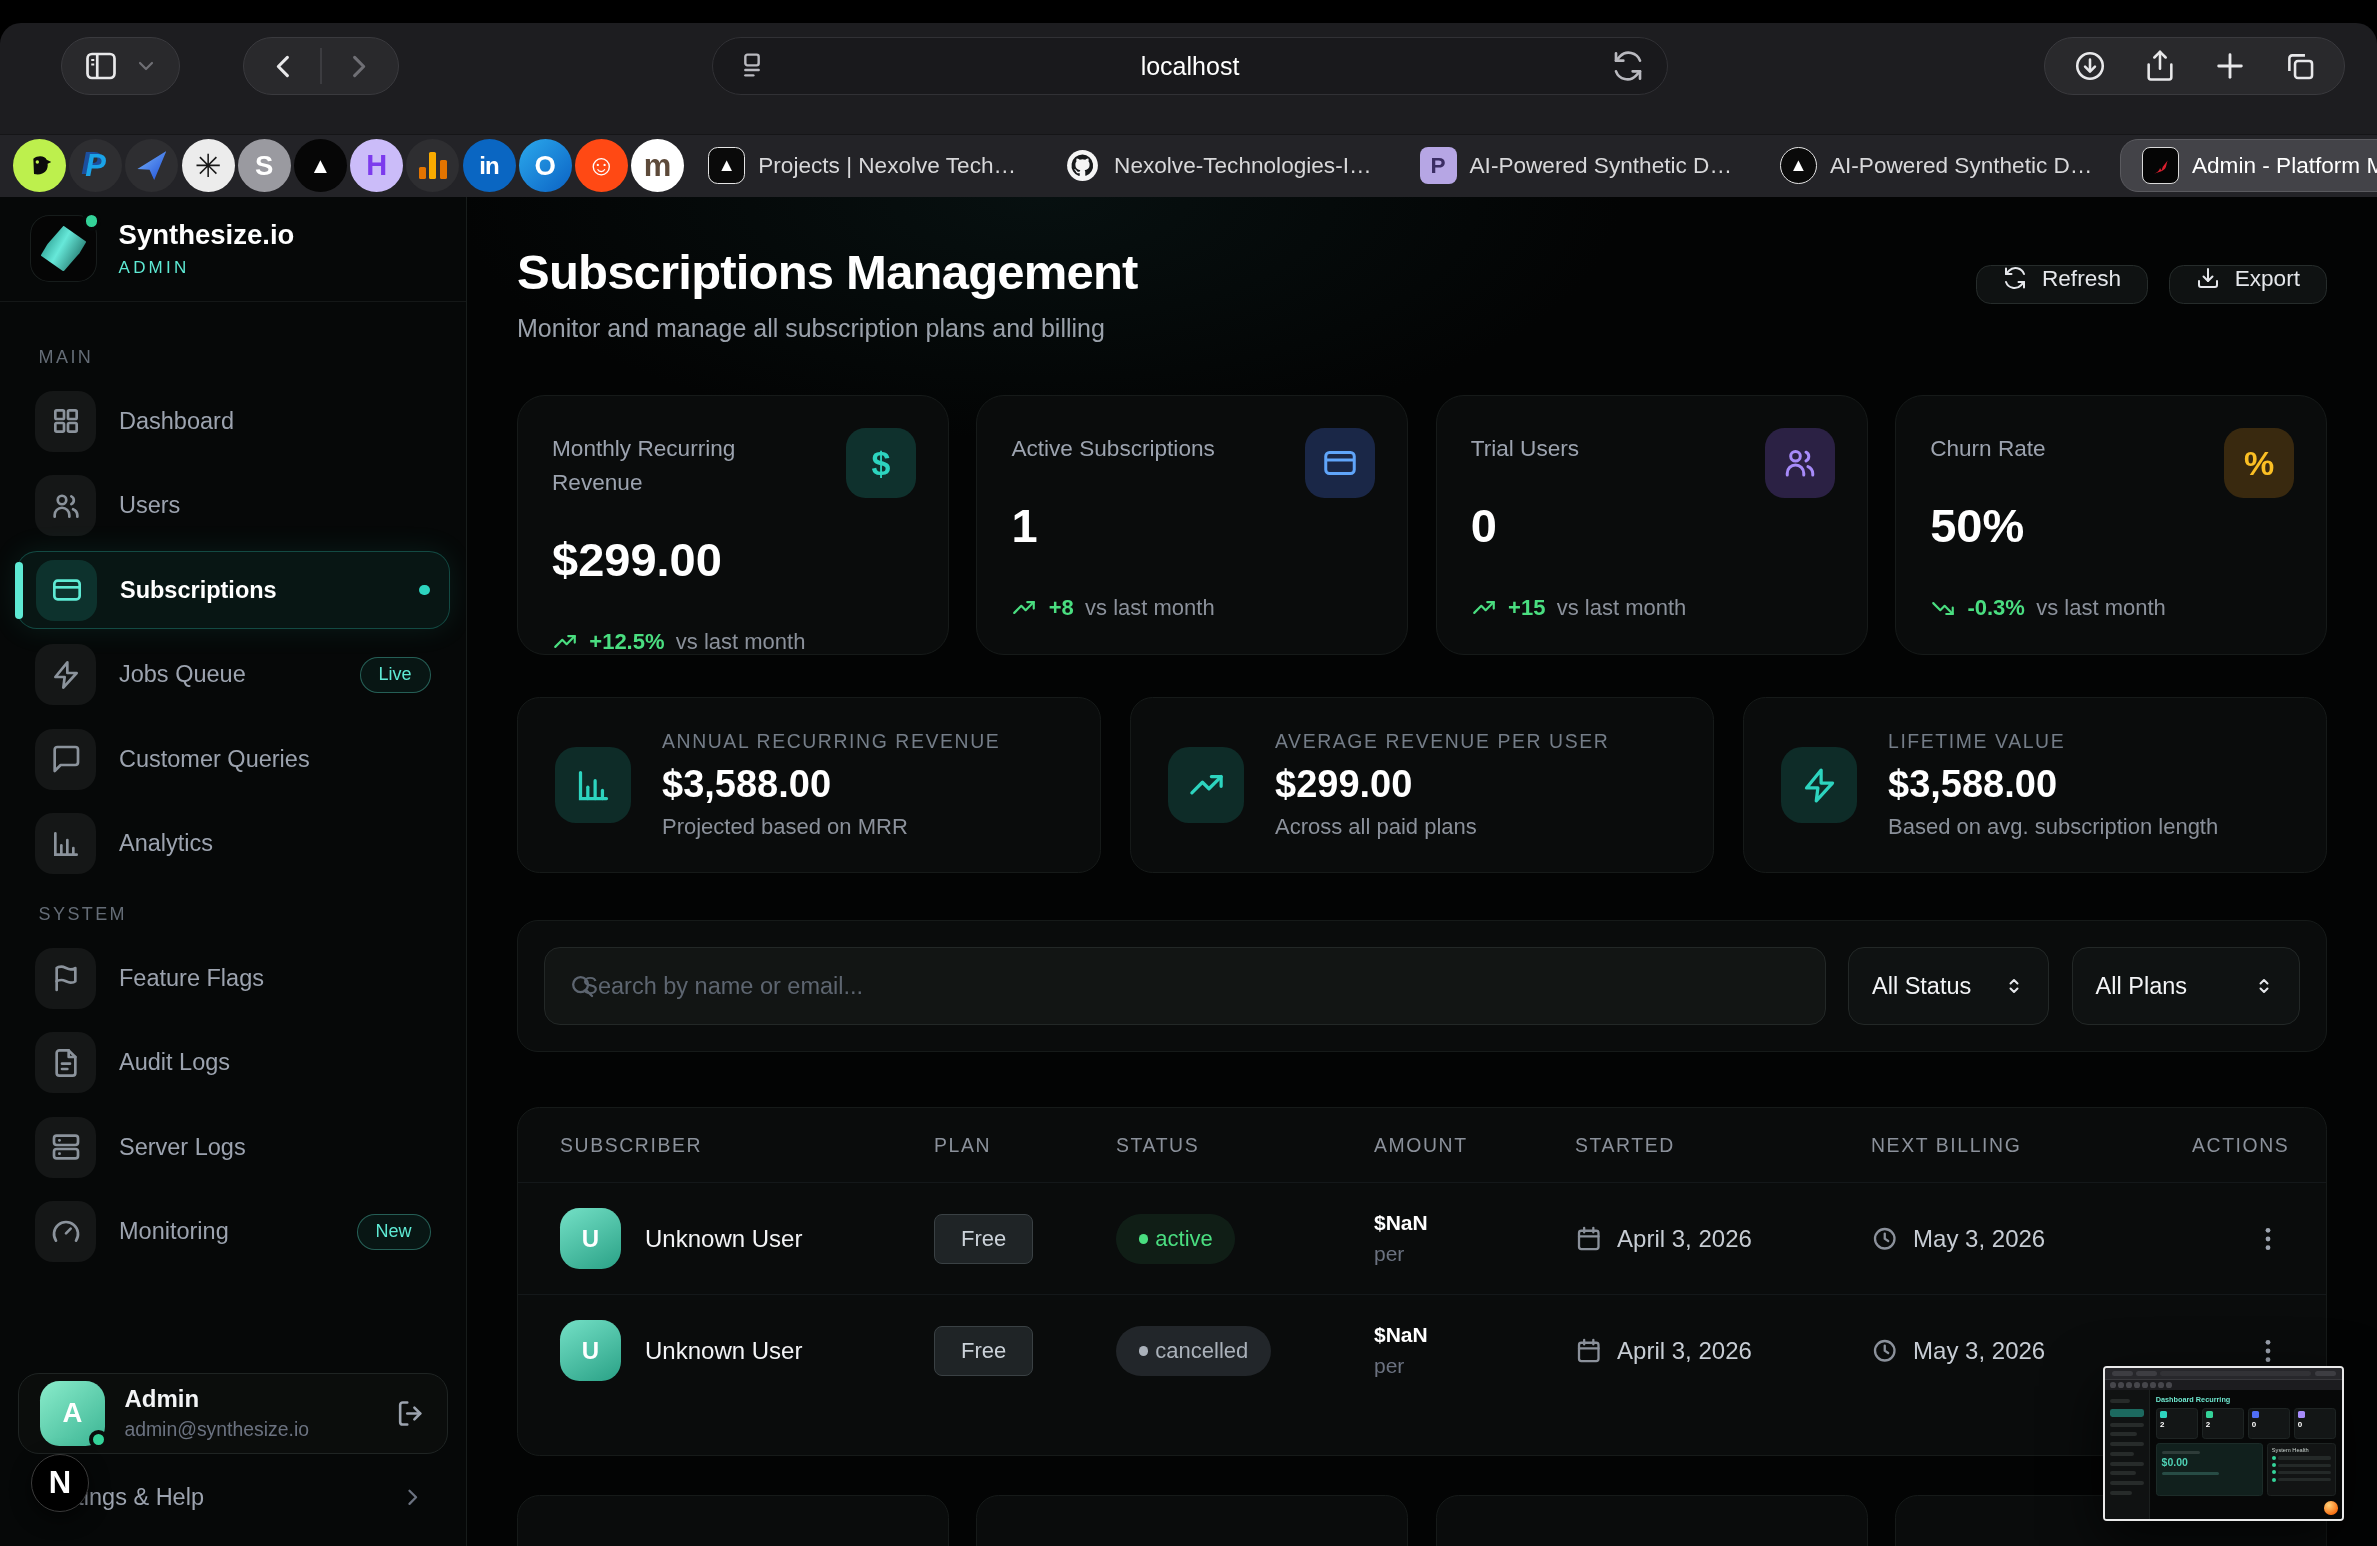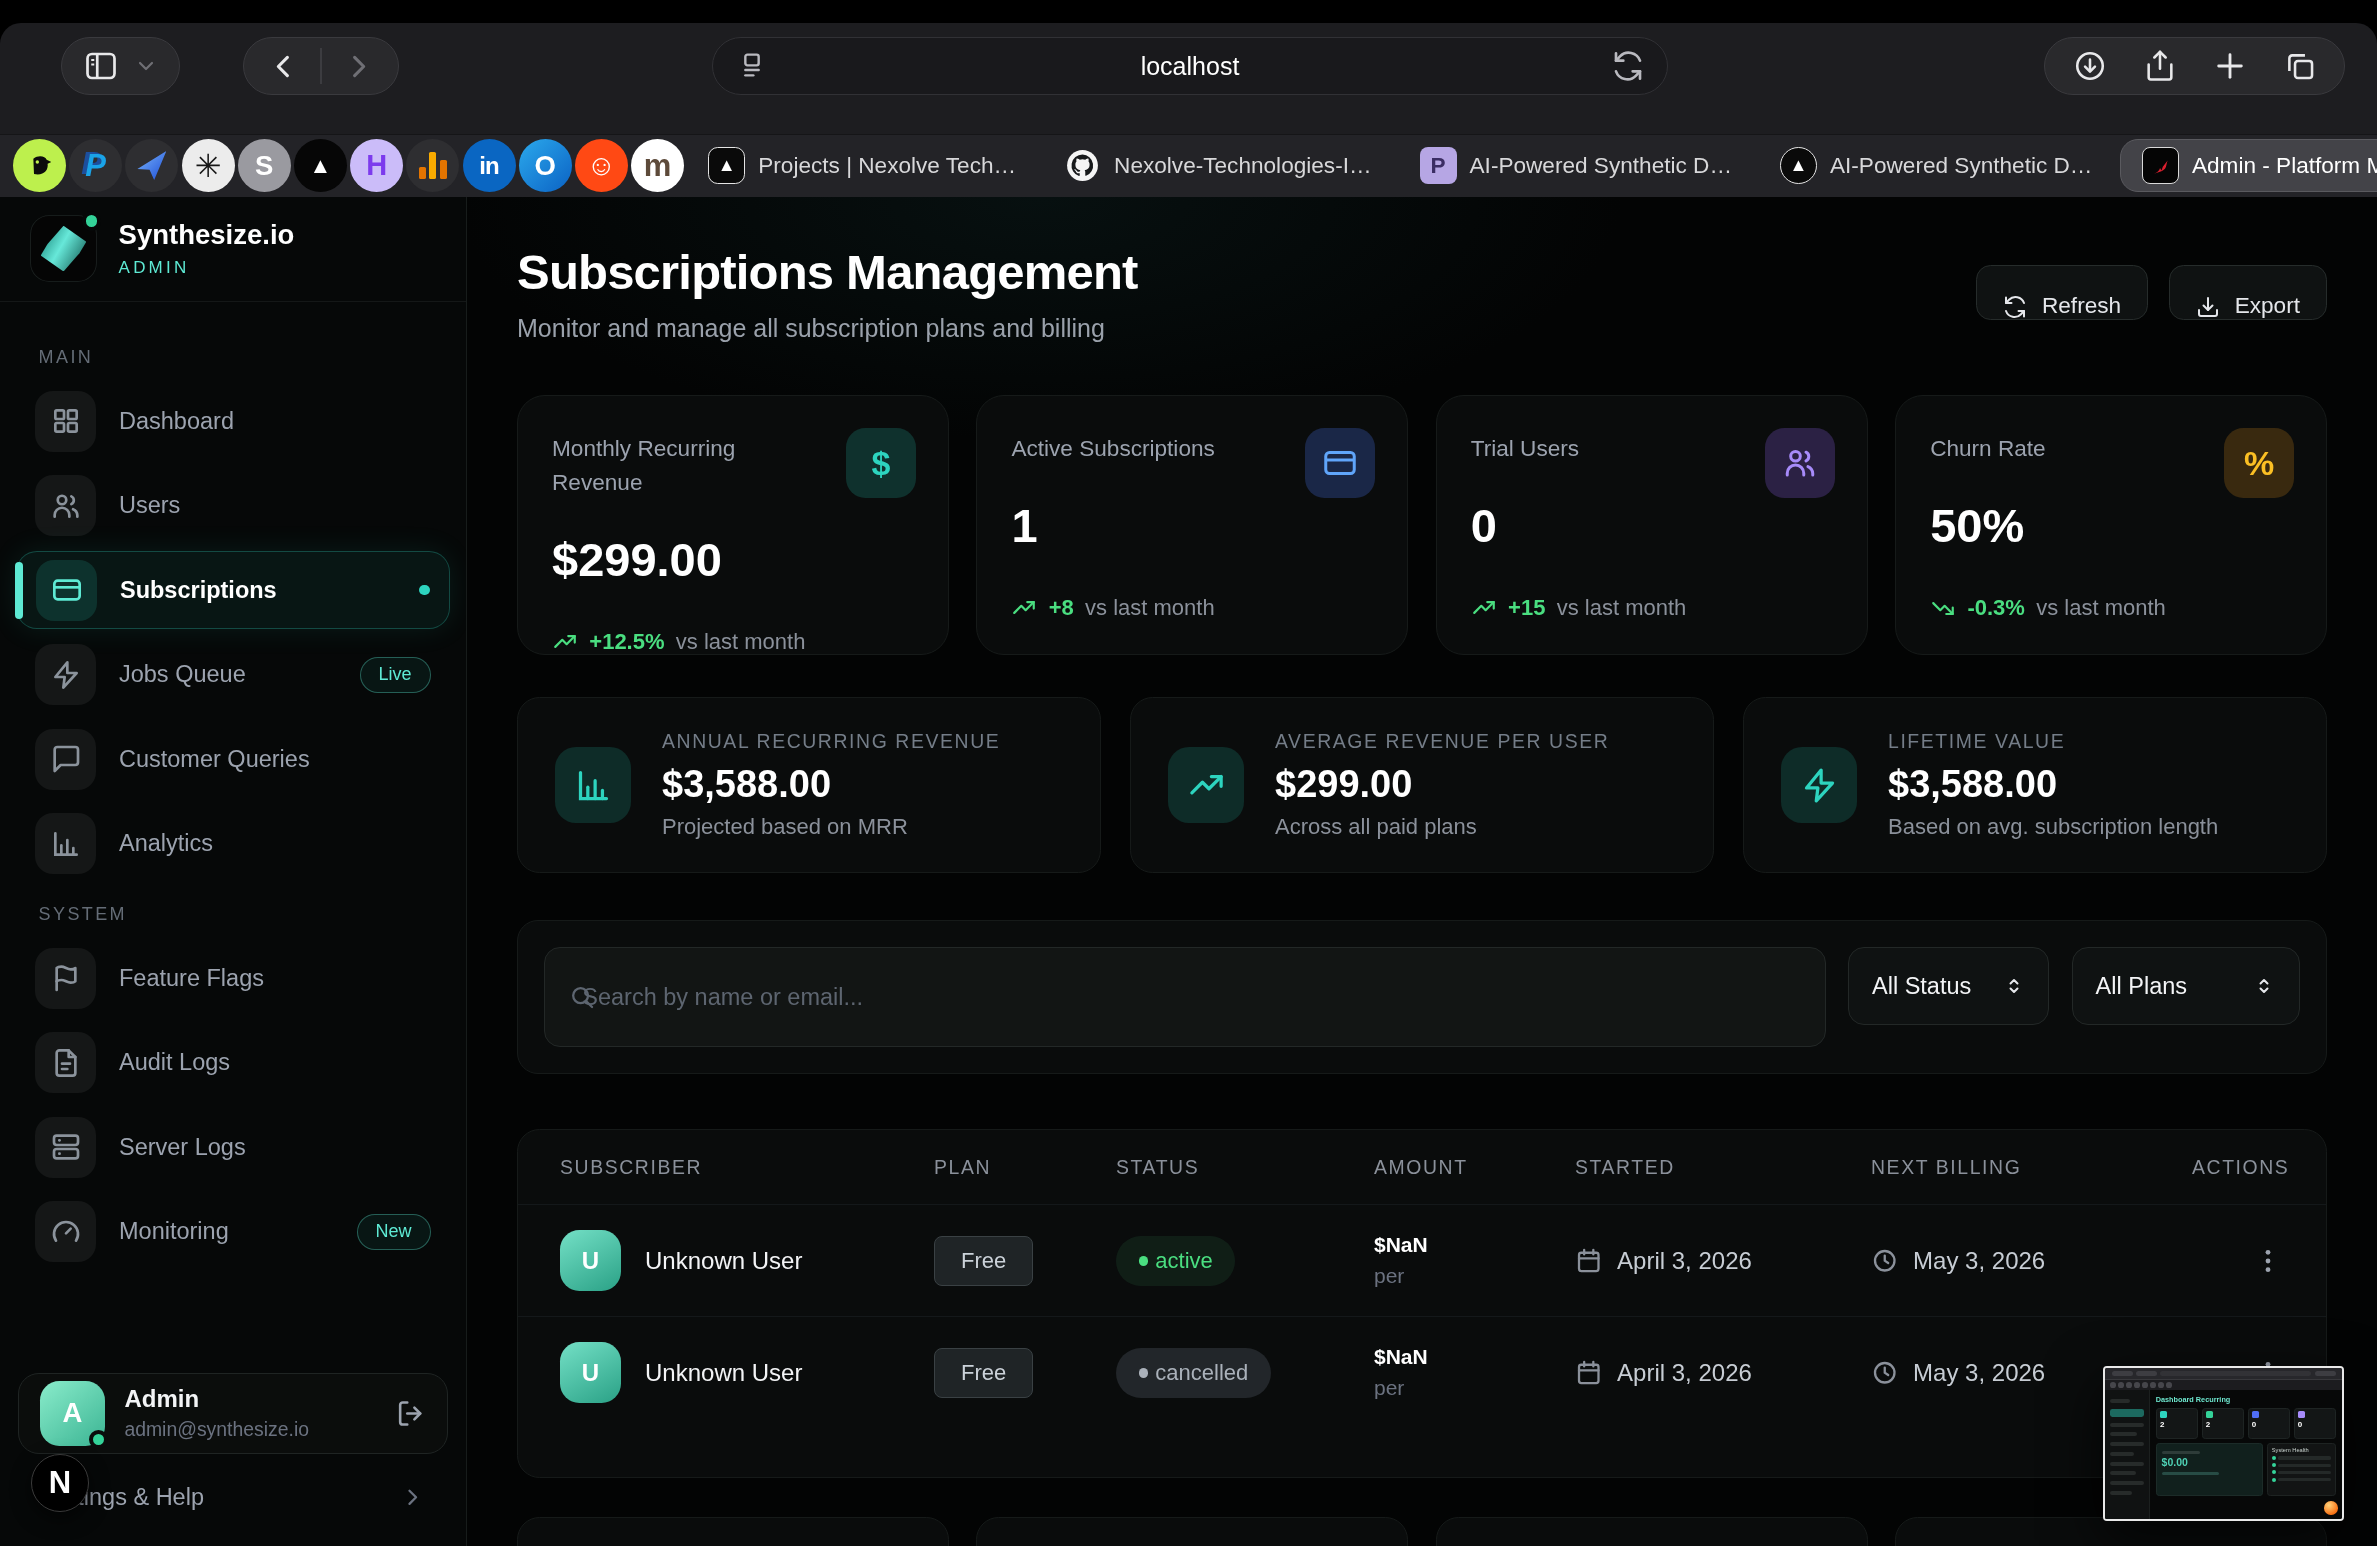--- a/index.html
+++ b/index.html
@@ -105,22 +105,22 @@
   .settings{height:65px;display:flex;align-items:center;justify-content:space-between;
     padding:0 24px;color:#9ca3af;font-size:23.5px;margin-top:11.3px}
 
   
   .main{flex:1;padding:47px 50px 0;overflow:hidden;position:relative;
     background:radial-gradient(970px 404px at 30% 0,#071010 0,#030404 60%)}
   .pagehead{display:flex;justify-content:space-between;align-items:flex-start}
   h1{font-size:49px;font-weight:700;color:#fff;letter-spacing:-0.8px}
   .subtitle{font-size:25px;color:#9aa1ab;margin-top:14.6px}
   .actions{display:flex;gap:21px;margin-top:21px}
-  .btn{height:55px;border-radius:14.6px;border:0.8px solid #262c2b;background:#0f1212;color:#e5e7eb;
-    font-size:22.6px;display:flex;align-items:flex-end;gap:14.6px;padding:0 26px}
+  .btn{height:39px;border-radius:14.6px;border:0.8px solid #262c2b;background:#0f1212;color:#e5e7eb;
+    font-size:22.6px;display:flex;align-items:flex-start;gap:14.6px;padding:0 26px}
 
   .stats{display:grid;grid-template-columns:repeat(4,1fr);gap:27.5px;margin-top:52px}
   .stat{height:260px;background:#0a0c0c;border:0.8px solid #161a19;border-radius:28px;
     padding:36px 34px;position:relative}
   .stat .lbl{font-size:22.6px;color:#9ca3af;line-height:1.5;max-width:267px}
   .stat .ibx{position:absolute;top:32px;right:32px;width:70px;height:70px;border-radius:19.4px;
     display:flex;align-items:center;justify-content:center;font-size:34px;font-weight:600}
   .ibx-teal{background:#0f312d;color:#2dd4bf}
   .ibx-blue{background:#1a2747;color:#60a5fa}
   .ibx-purple{background:#2b2144;color:#a78bfa}
@@ -135,21 +135,21 @@
   .kpi{height:176px;background:#0a0c0c;border:0.8px solid #161a19;border-radius:22.6px;
     display:flex;align-items:center;gap:31px;padding:0 37px}
   .kpi .ibx{width:76px;height:76px;border-radius:21px;background:#0e2c28;color:#2dd4bf;
     display:flex;align-items:center;justify-content:center;flex:none}
   .kpi .lbl{font-size:19.4px;letter-spacing:1.6px;color:#747d88}
   .kpi .val{font-size:38px;font-weight:700;color:#fff;margin:9.7px 0 8px}
   .kpi .note{font-size:22px;color:#8b919b}
 
   .filterbar{margin-top:47px;background:#0a0c0c;border:0.8px solid #161a19;border-radius:21px;
     padding:26px;display:flex;gap:22.6px}
-  .searchbox{flex:1;height:100px;background:#121514;border:0.8px solid #232827;border-radius:16px;
+  .searchbox{flex:1;height:78px;background:#121514;border:0.8px solid #232827;border-radius:16px;
     display:flex;align-items:center;gap:3.2px;padding:0 22.6px;color:#5d6570}
   .searchbox input{flex:1;background:none;border:0;outline:none;color:#e5e7eb;font-size:23.5px;margin-left:-16px}
   .searchbox input::placeholder{color:#5d6570}
   .select{height:78px;background:#0f1212;border:0.8px solid #232827;border-radius:16px;display:flex;
     align-items:center;justify-content:space-between;gap:27.5px;padding:0 22.6px;font-size:23.5px;color:#f3f4f6}
   .sel-status{min-width:201px}.sel-plans{min-width:228px}
 
   .tablecard{margin-top:55px;background:#0a0c0c;border:0.8px solid #161a19;border-radius:22.6px;
     overflow:hidden;padding-bottom:49px}
   .tgrid{display:grid;grid-template-columns:374px 182px 258px 201px 296px 321px 1fr;

